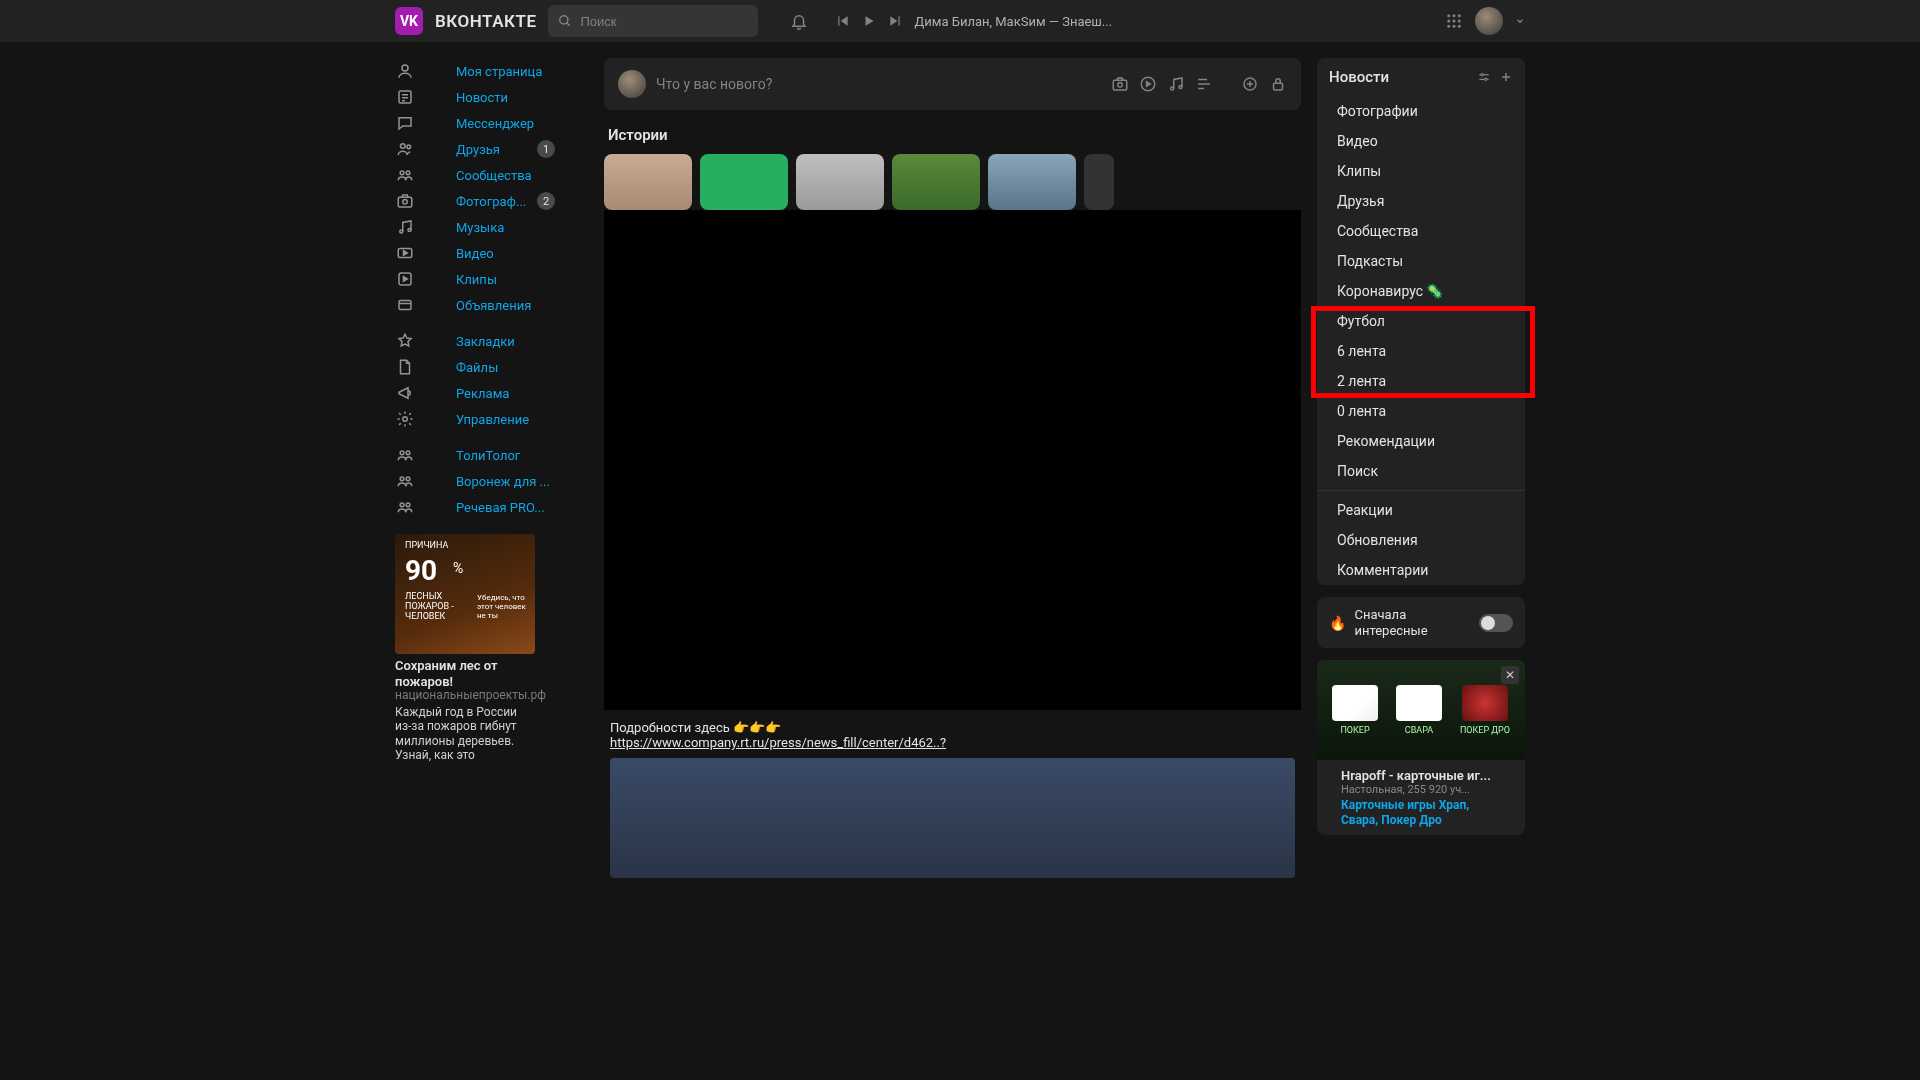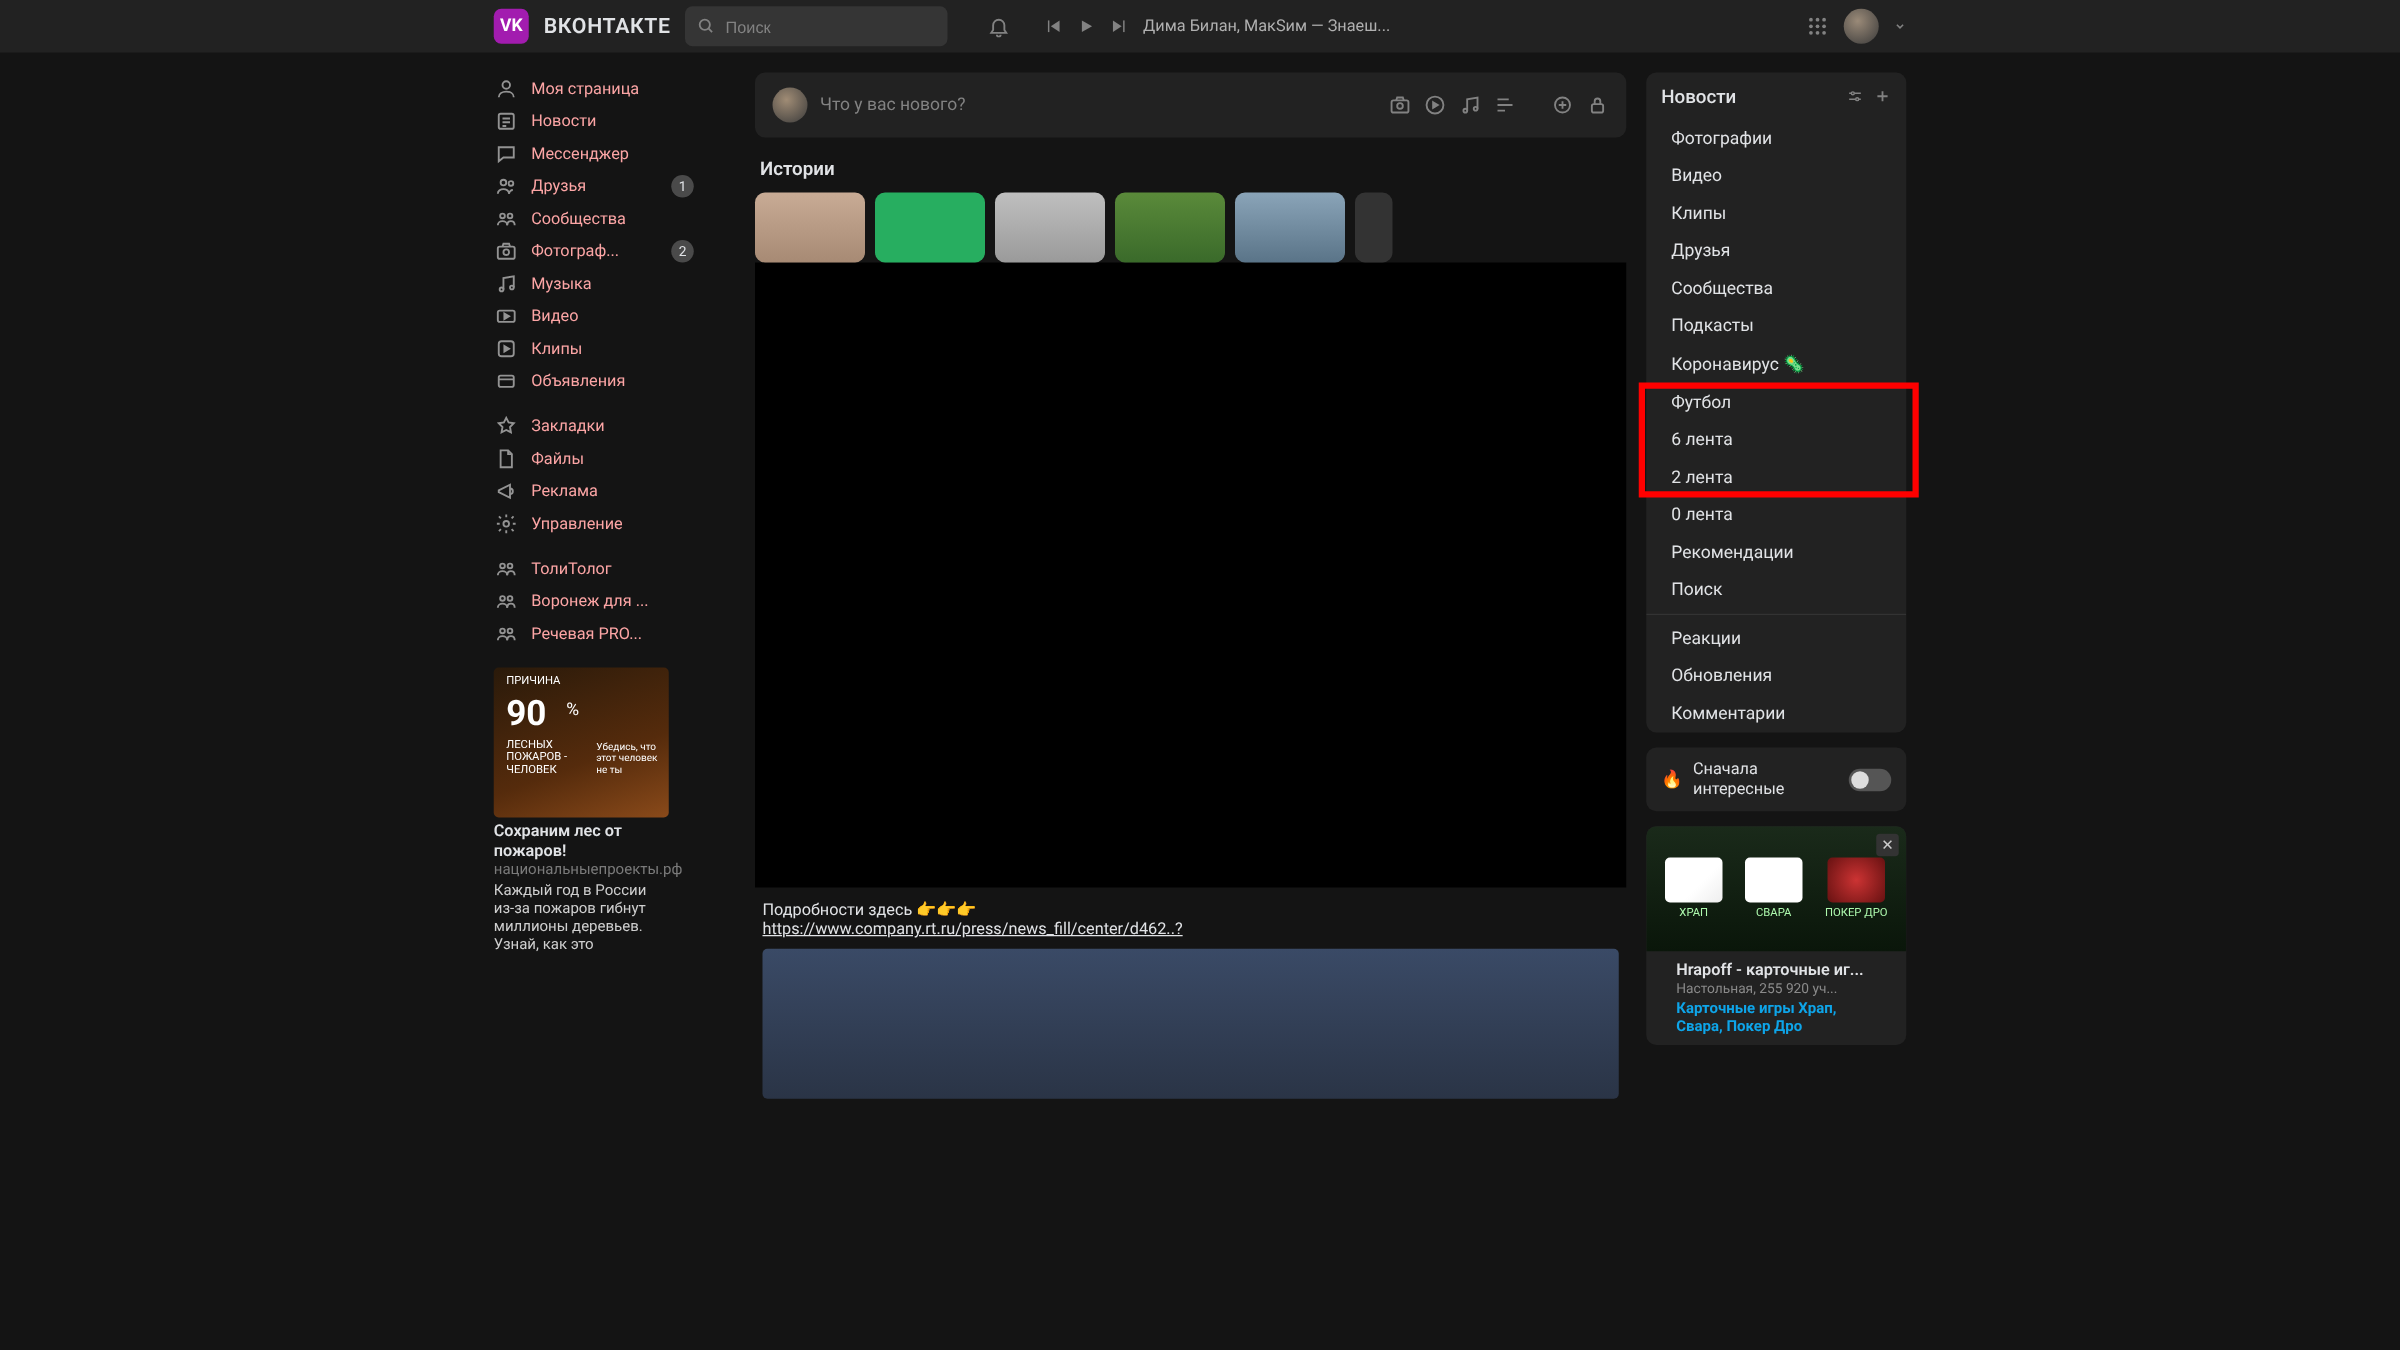--- a/index.html
+++ b/index.html
@@ -68,21 +68,21 @@
 }
 .left-col { width: 160px; flex-shrink:0; }
 .nav-item {
   display: flex; align-items: center; gap: 10px;
   padding: 4px 0;
   color: #939393;
   cursor: pointer;
   font-size: 13px;
 }
 .nav-item .ico { width: 20px; display:flex; justify-content:center; }
-.nav-item span.lbl { color: #fca5a5; }
+.nav-item span.lbl { color: #0ea5e9; margin-left: 31px; }
 .badge {
   margin-left: auto;
   background: #4a4a4a;
   color: #e1e3e6;
   border-radius: 10px;
   min-width: 18px; height: 18px;
   font-size: 11px;
   display: flex; align-items:center; justify-content:center;
   padding: 0 5px;
 }
@@ -596,21 +596,21 @@
       <span class="fire-emoji">🔥</span>
       <span class="toggle-text">Сначала интересные</span>
       <div class="toggle-sw"></div>
     </div>
 
     <div class="ad-block">
       <div class="ad-img">
         <div class="close">✕</div>
         <div class="card-stack">
             <div class="cards c1"></div>
-            <span>ХРАП</span>
+            <span>ПОКЕР</span>
           </div>
         <div class="card-stack">
             <div class="cards"></div>
             <span>СВАРА</span>
           </div>
         <div class="card-stack">
             <div class="cards c3"></div>
             <span>ПОКЕР ДРО</span>
           </div>
       </div>

